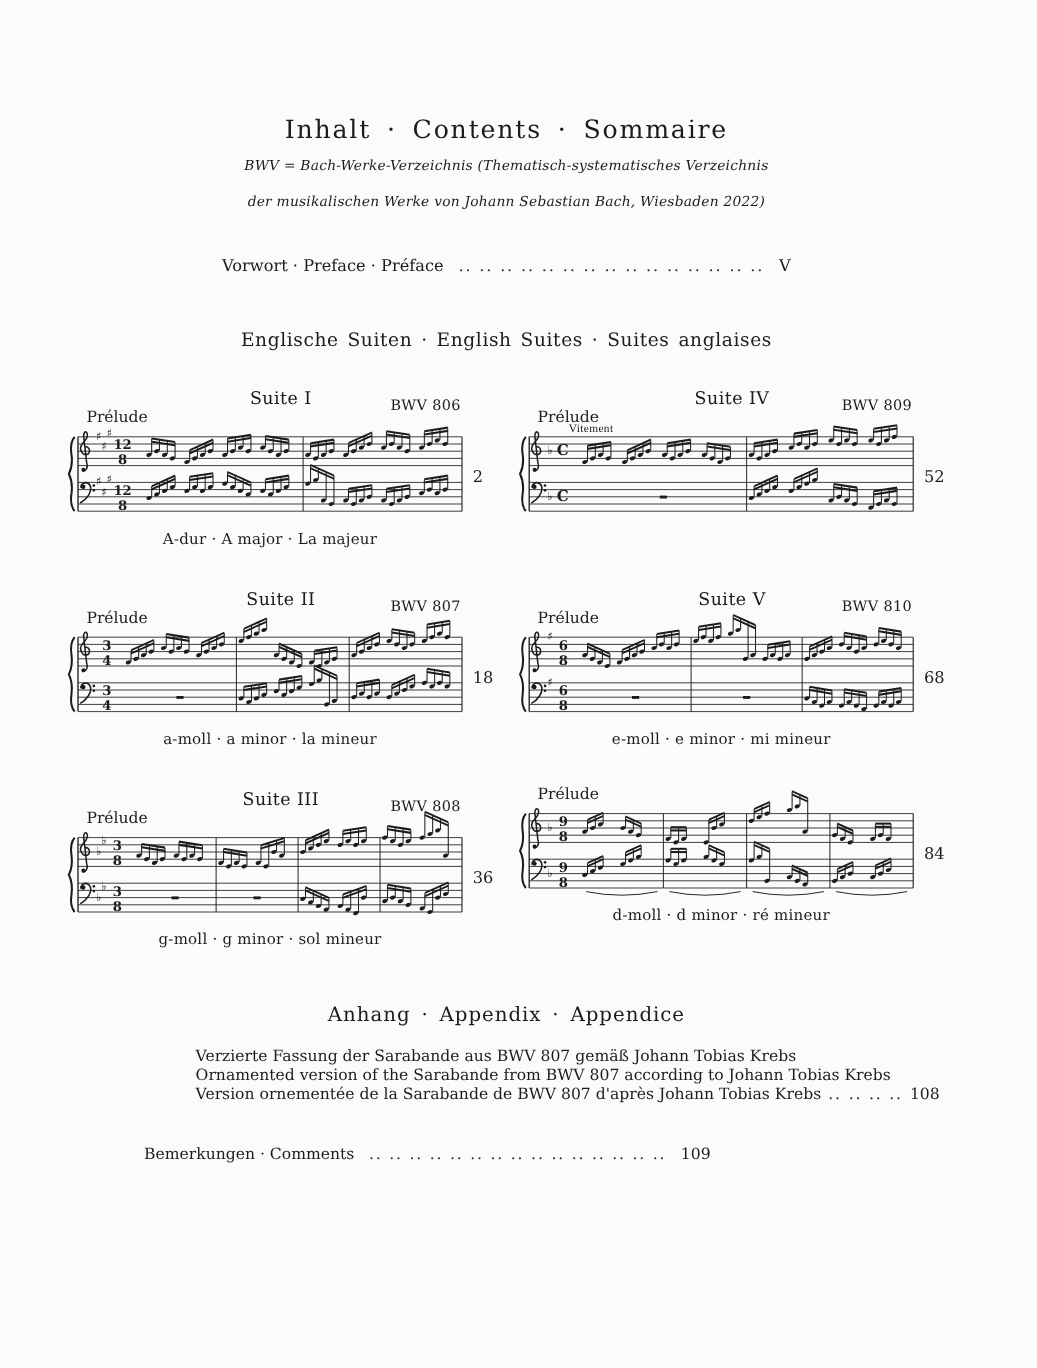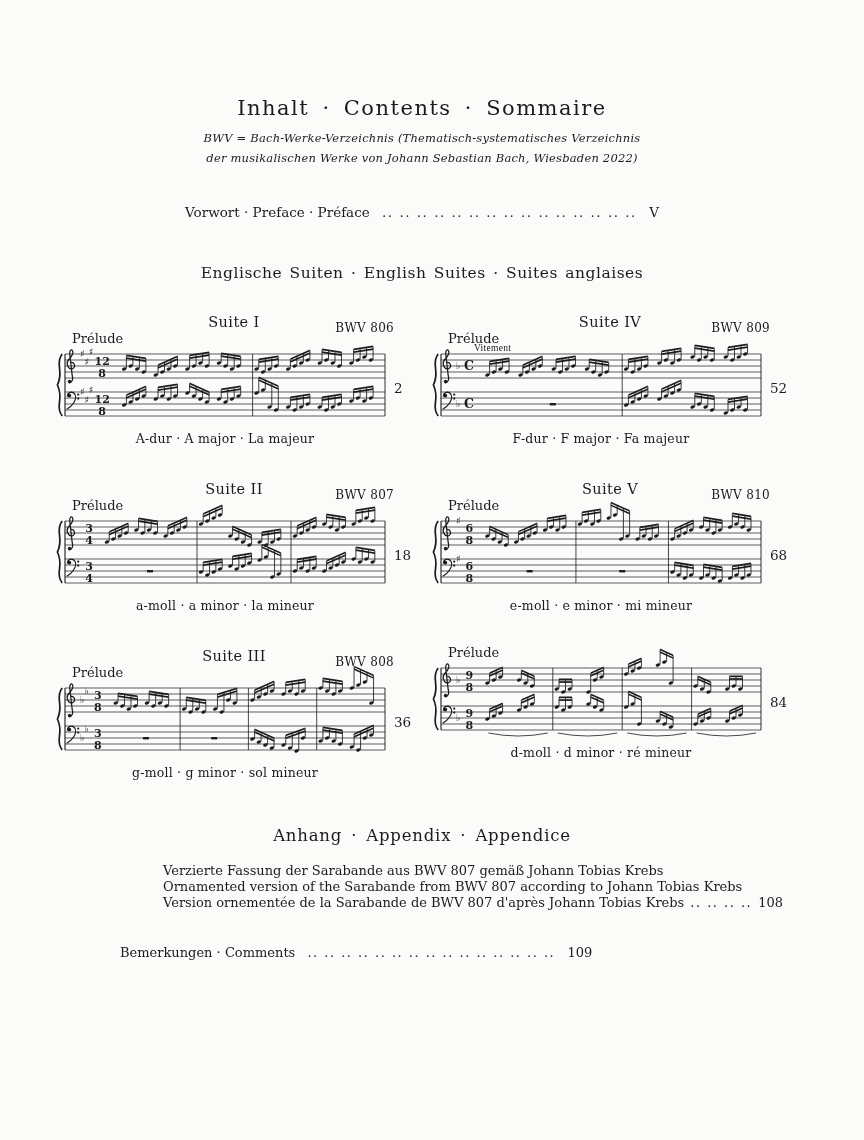--- a/index.html
+++ b/index.html
@@ -38,21 +38,21 @@
     margin-top:30px;
     padding-left:24px;
     display:grid;
     grid-template-columns:356px 356px;
     column-gap:20px;
     row-gap:33px;
   }
   .suite{position:relative;}
   .suite-head{position:relative;height:20px;text-align:center;}
   .suite-title{font-size:14.5px;letter-spacing:.4px;}
-  .suite-bwv{position:absolute;right:18px;bottom:-3px;font-size:12px;letter-spacing:.3px;}
+  .suite-bwv{position:absolute;right:28px;bottom:-3px;font-size:12px;letter-spacing:.3px;}
   .movement{font-size:13px;height:15px;margin:-1px 0 0 16px;}
   .tempo{position:absolute;left:42px;top:31px;font-size:9.5px;letter-spacing:.3px;font-family:Liberation Serif, serif;}
   .system-row{display:flex;align-items:center;margin-top:2px;}
   .incipit{width:330px;height:80px;display:block;overflow:visible;}
   .pageno{font-size:13.5px;margin-left:8px;width:24px;text-align:left;}
   .keyline{width:338px;text-align:center;font-size:12.5px;margin-top:3px;letter-spacing:.2px;}
   .appendix-heading{
     margin:46px 0 16px 0;
     font-size:16.5px;font-weight:normal;
     text-align:center;letter-spacing:.8px;word-spacing:3px;
@@ -66,21 +66,21 @@
   .toc-line.remarks{margin-top:34px;text-align:left;margin-left:88px;font-size:13px;}
 </style>
 </head>
 <body>
 
 <div class="page">
   <div class="content">
 
     <h1 class="title">Inhalt · Contents · Sommaire</h1>
     <p class="subtitle">BWV = Bach-Werke-Verzeichnis (Thematisch-systematisches Verzeichnis</p>
-    <p class="subtitle" style="margin-top:4px;">der musikalischen Werke von Johann Sebastian Bach, Wiesbaden 2022)</p>
+    <p class="subtitle" style="margin-top:14px;">der musikalischen Werke von Johann Sebastian Bach, Wiesbaden 2022)</p>
 
     <div class="toc-line preface">
       <span>Vorwort · Preface · Préface</span>
       <span class="dots">.. .. .. .. .. .. .. .. .. .. .. .. .. .. ..</span>
       <span>V</span>
     </div>
 
     <h2 class="section-heading">Englische Suiten · English Suites · Suites anglaises</h2>
 
     <div class="suites-grid" id="suitesGrid">
@@ -439,21 +439,20 @@
               <line x1="302.5" y1="61.5" x2="302.5" y2="50.5" stroke="#1b1b1b" stroke-width="0.85"></line>
               <ellipse cx="306.8" cy="59" rx="2.3" ry="1.6" fill="#1b1b1b" transform="rotate(-18 306.8 59)"></ellipse>
               <line x1="309" y1="58.5" x2="309" y2="49.5" stroke="#1b1b1b" stroke-width="0.85"></line>
               <ellipse cx="313.3" cy="62" rx="2.3" ry="1.6" fill="#1b1b1b" transform="rotate(-18 313.3 62)"></ellipse>
               <line x1="315.5" y1="61.5" x2="315.5" y2="48.5" stroke="#1b1b1b" stroke-width="0.85"></line>
               <path d="M 296,50.5 L 315.5,47.5 L 315.5,49.2 L 296,52.2 Z" fill="#1b1b1b"></path>
               <path d="M 296,53.2 L 315.5,50.2 L 315.5,51.900000000000006 L 296,54.900000000000006 Z" fill="#1b1b1b"></path>
             </svg>
       <span class="pageno">52</span>
     </div>
-    <div class="keyline">F-dur · F major · Fa majeur</div>
   </div>
 
   <div class="suite">
     <div class="suite-head">
       <span class="suite-title">Suite II</span>
       <span class="suite-bwv">BWV 807</span>
     </div>
     <div class="movement">Prélude</div>
     <div class="tempo"></div>
     <div class="system-row">

